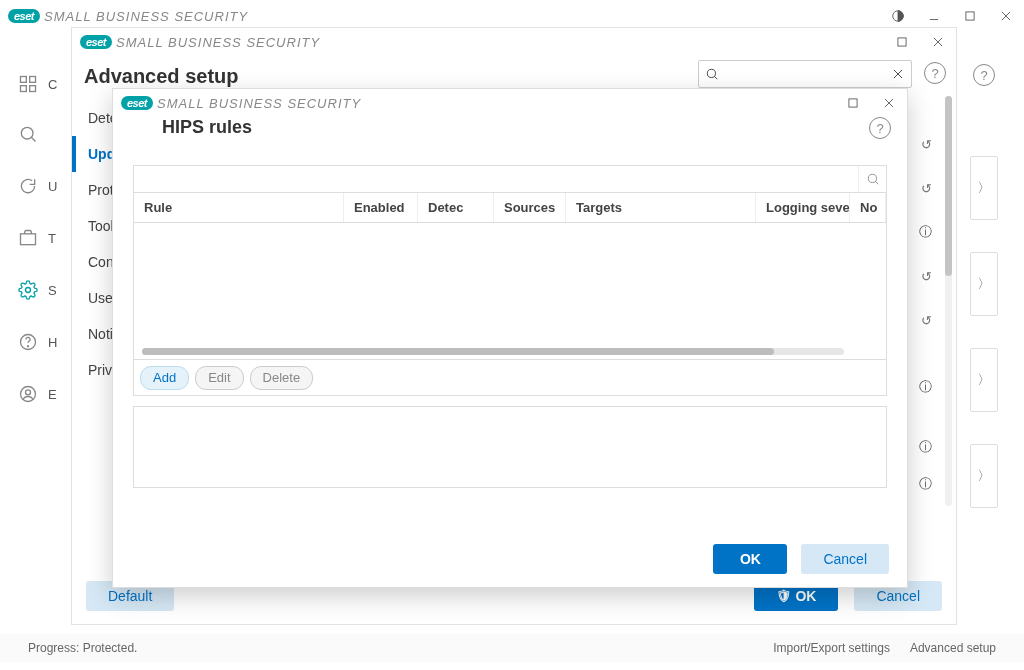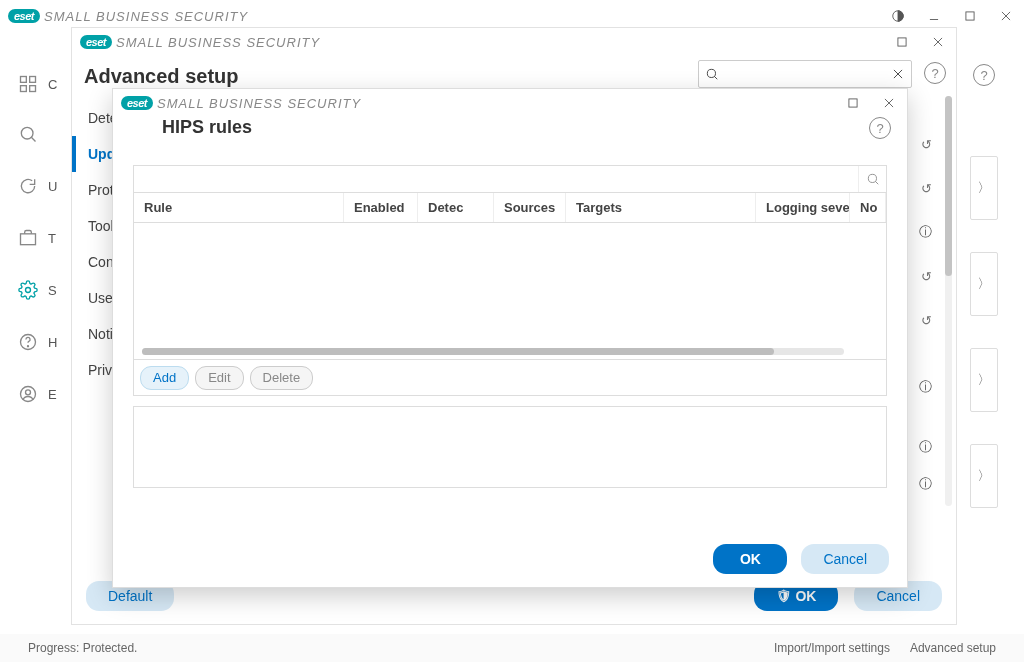--- a/index.html
+++ b/index.html
@@ -45,21 +45,21 @@
 .adv-content { flex: 1; padding: 10px 20px; overflow: auto; }
 .setting-row { height: 44px; display: flex; align-items: center; font-size: 13px; color: #444; position: relative; }
 .setting-row .undo { position: absolute; right: 4px; color: #777; }
 .setting-row .info { position: absolute; right: 4px; color: #555; }
 .setting-src { font-size: 12px; color: #666; height: 28px; display: flex; align-items: center; }
 
 .adv-scrollbar { position: absolute; top: 68px; right: 4px; width: 7px; height: 410px; background: #f0f0f0; border-radius: 4px; }
 .adv-scrollbar .thumb { width: 7px; height: 180px; background: #c4c4c4; border-radius: 4px; }
 
 .adv-footer { position: absolute; left: 0; right: 0; bottom: 0; height: 56px; display: flex; align-items: center; padding: 0 14px; gap: 16px; }
-.btn { height: 30px; padding: 0 22px; border-radius: 13px; font-size: 14px; display: inline-flex; align-items: center; justify-content: center; cursor: pointer; border: none; }
+.btn { height: 30px; padding: 0 22px; border-radius: 3px; font-size: 14px; display: inline-flex; align-items: center; justify-content: center; cursor: pointer; border: none; }
 .btn-light { background: #d6e8f5; color: #0073c7; }
 .btn-primary { background: #0073c7; color: #fff; font-weight: 600; }
 .btn-primary.shield::before { content: "🛡"; margin-right: 4px; font-size: 12px; }
 .adv-footer .spacer { flex: 1; }
 
 
 .win-hips { position: absolute; left: 112px; top: 88px; width: 796px; height: 500px; background: #fff; box-shadow: 0 8px 24px rgba(0,0,0,0.2); border: 1px solid #ddd; }
 .win-hips .titlebar { height: 28px; display: flex; align-items: center; padding: 0 8px; }
 .hips-header { height: 42px; display: flex; padding: 0 16px; margin-left: 33px; }
 .hips-header h2 { font-size: 18px; font-weight: 600; color: #333; }
@@ -183,21 +183,21 @@
     <div style="height:30px"></div>
     <div class="chev-card">〉</div>
     <div class="chev-card">〉</div>
     <div class="chev-card">〉</div>
     <div class="chev-card">〉</div>
   </div>
 
   <div class="statusbar">
     <span>Progress: Protected.</span>
     <div class="right">
-      <span>Import/Import settings</span>
+      <span>Import/Export settings</span>
       <span>Advanced setup</span>
     </div>
   </div>
 </div>
 
 <div class="win-adv">
   <div class="titlebar">
     <span class="logo">
       <span class="logo-badge">eset</span>
       <span class="logo-text">SMALL BUSINESS SECURITY</span>

